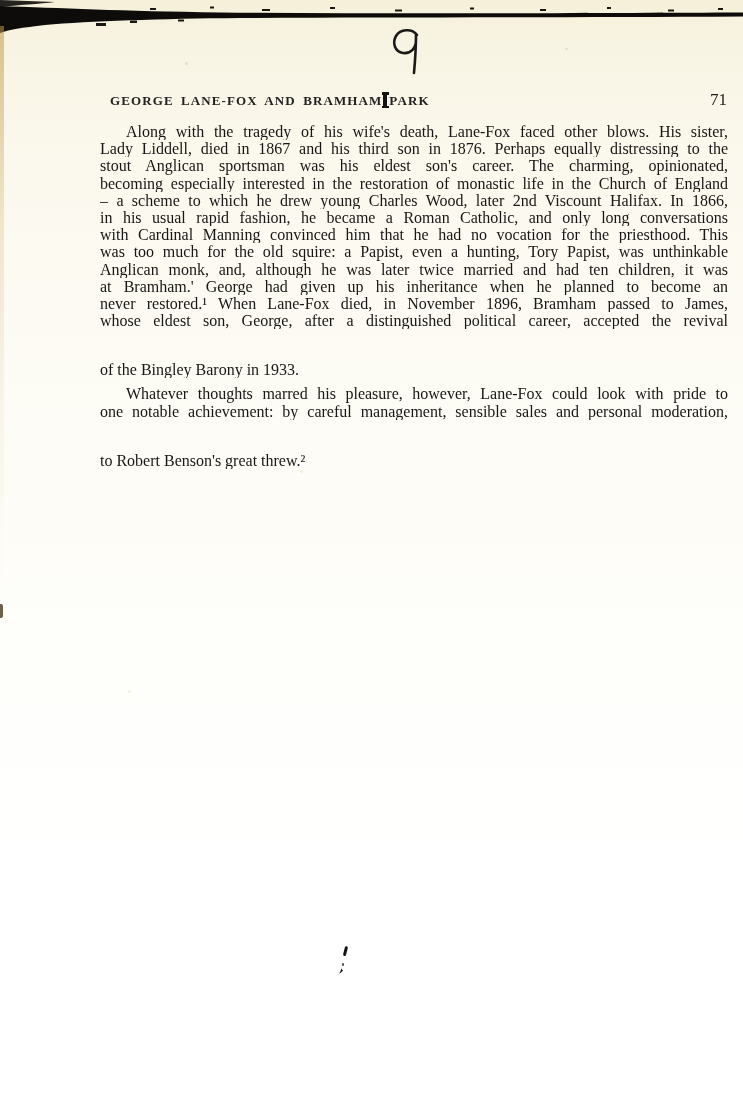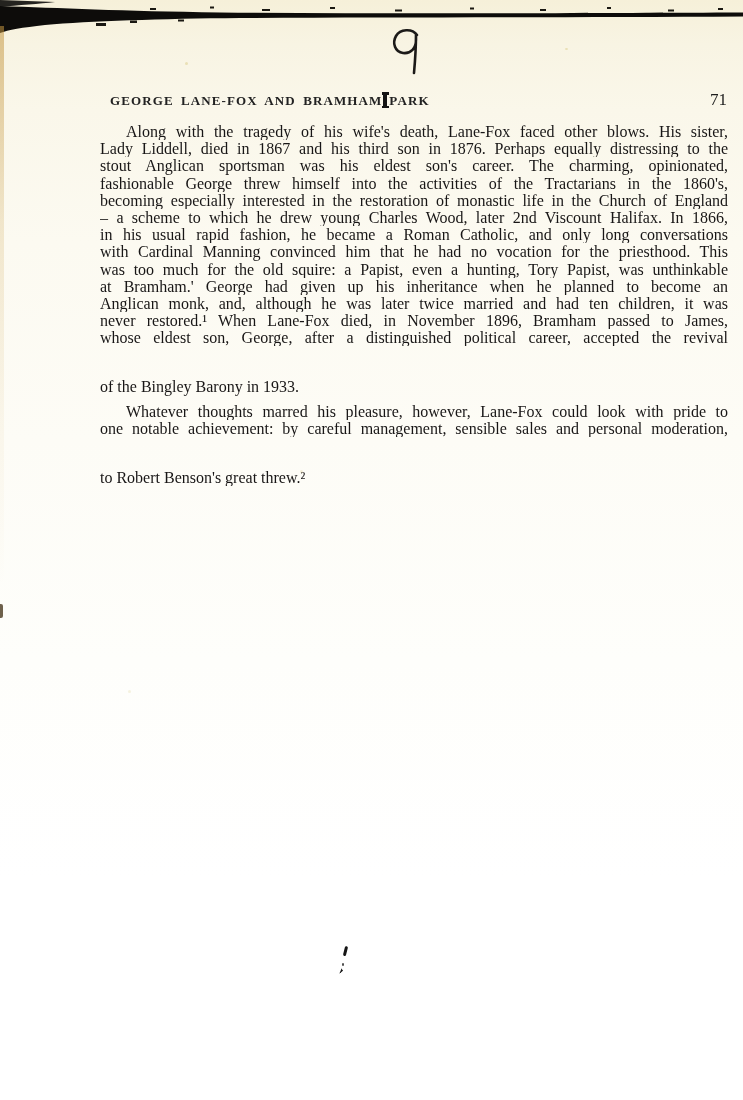--- a/index.html
+++ b/index.html
@@ -115,28 +115,27 @@
       <span>PARK</span>
     </span>
     <span class="page-number">71</span>
   </div>
 
   <div class="text-block">
     <div class="paragraph">
       <span class="jline indent">Along with the tragedy of his wife's death, Lane-Fox faced other blows.  His sister,</span>
       <span class="jline">Lady Liddell, died in 1867 and his third son in 1876.  Perhaps equally distressing to the</span>
       <span class="jline">stout Anglican sportsman was his eldest son's career.  The charming, opinionated,</span>
-      <span class="jline">fashionable George threw himself into the activities of the Tractarians in the 1860's,</span>
       <span class="jline">becoming especially interested in the restoration of monastic life in the Church of England</span>
       <span class="jline">– a scheme to which he drew young Charles Wood, later 2nd Viscount Halifax.  In 1866,</span>
       <span class="jline">in his usual rapid fashion, he became a Roman Catholic, and only long conversations</span>
       <span class="jline">with Cardinal Manning convinced him that he had no vocation for the priesthood.  This</span>
       <span class="jline">was too much for the old squire: a Papist, even a hunting, Tory Papist, was unthinkable</span>
+      <span class="jline">Anglican monk, and, although he was later twice married and had ten children, it was</span>
       <span class="jline">at Bramham.'  George had given up his inheritance when he planned to become an</span>
-      <span class="jline">Anglican monk, and, although he was later twice married and had ten children, it was</span>
       <span class="jline">never restored.¹  When Lane-Fox died, in November 1896, Bramham passed to James,</span>
       <span class="jline">whose eldest son, George, after a distinguished political career, accepted the revival</span>
       <span class="jline lastline">of the Bingley Barony in 1933.</span>
     </div>
     <div class="paragraph">
       <span class="jline indent">Whatever thoughts marred his pleasure, however, Lane-Fox could look with pride to</span>
       <span class="jline">one notable achievement: by careful management, sensible sales and personal moderation,</span>
       <span class="jline lastline">to Robert Benson's great threw.²</span>
     </div>
   </div>

